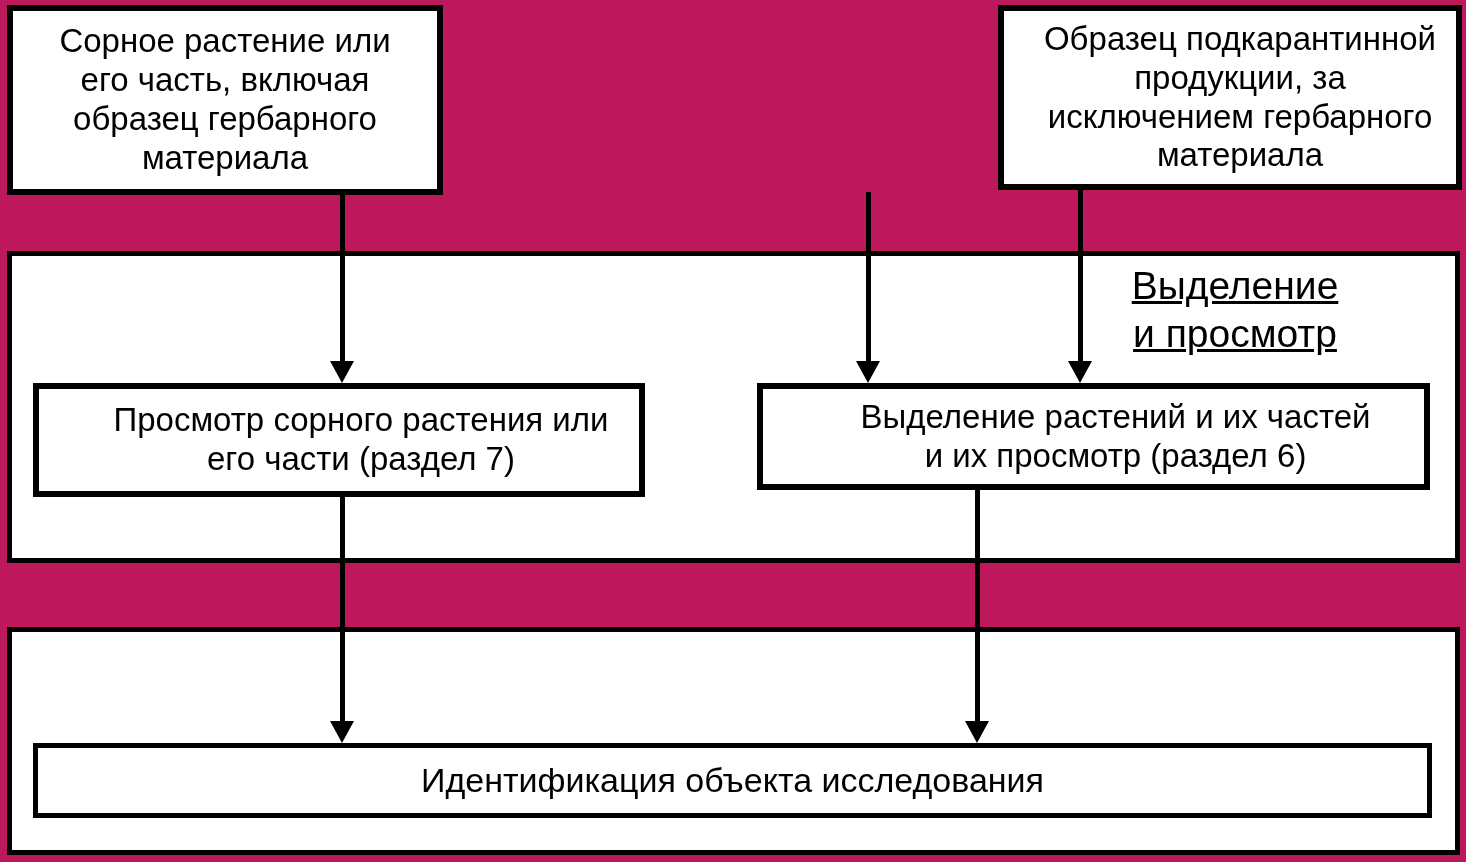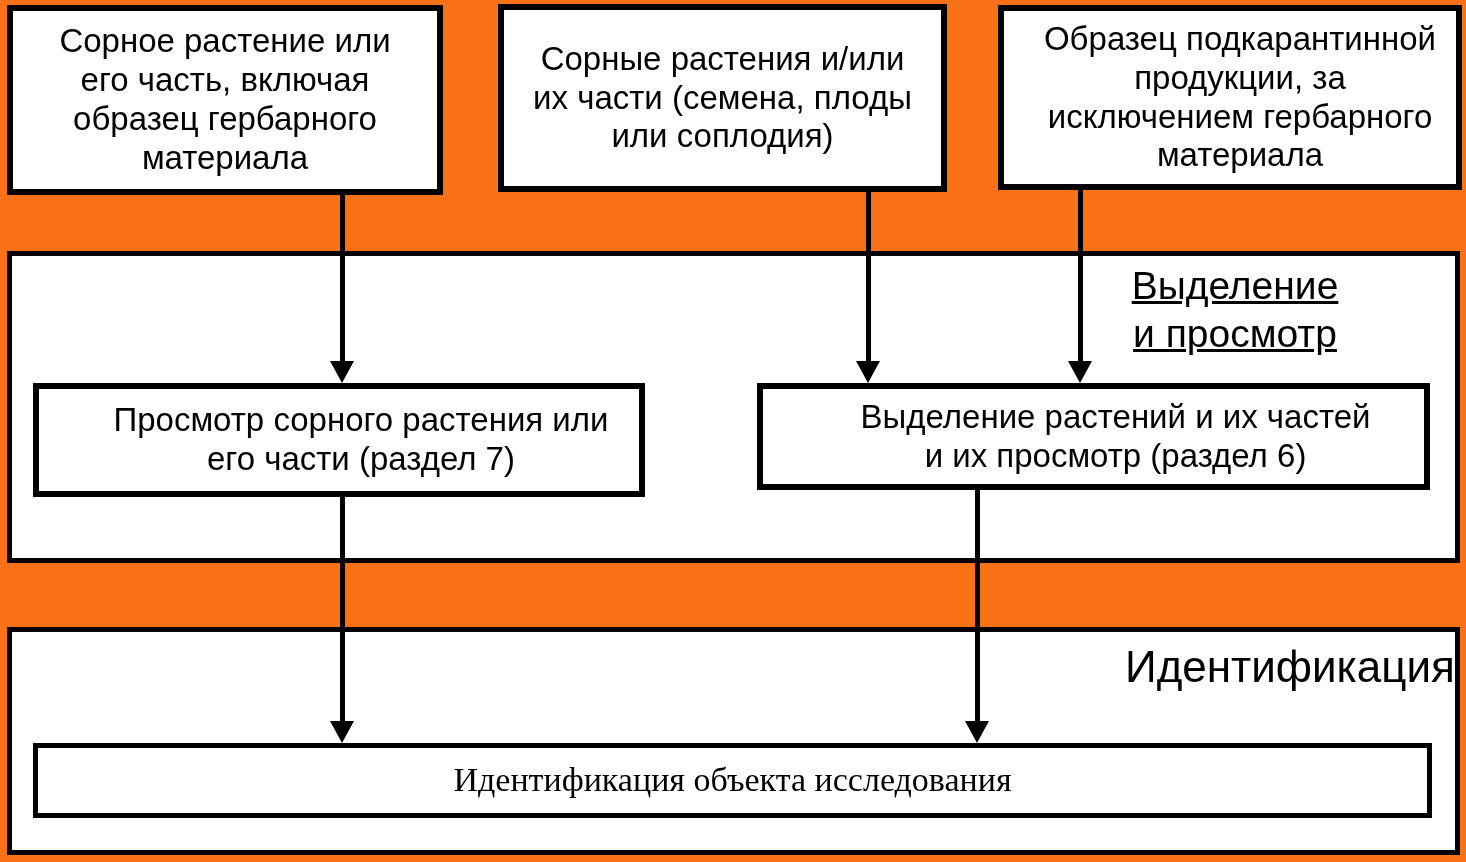--- a/index.html
+++ b/index.html
@@ -4,21 +4,21 @@
 <style>
   html, body {
     margin: 0;
     padding: 0;
     background: #ffffff;
   }
   .canvas {
     position: relative;
     width: 1466px;
     height: 862px;
-    background: #f97316;
+    background: #be185d;
     font-family: "Liberation Sans", sans-serif;
     color: #000000;
   }
   .box {
     position: absolute;
     box-sizing: border-box;
     border: 6px solid #000000;
     background: #ffffff;
     display: flex;
     align-items: center;
@@ -36,21 +36,20 @@
     background: #ffffff;
     z-index: 1;
   }
   .inner-box {
     border-width: 6px;
     z-index: 3;
     padding-left: 44px;
   }
   .thin-box {
     border-width: 5px;
-    font-family: Liberation Serif, serif;
   }
   .section-label {
     position: absolute;
     text-align: center;
     white-space: pre-line;
     line-height: 1.22;
     z-index: 4;
   }
   .extraction-label {
     font-size: 39px;
@@ -78,43 +77,39 @@
 </head>
 <body>
 
 <div class="canvas">
 
   <div class="box" style="left:7px; top:5px; width:436px; height:190px;">Сорное растение или
 его часть, включая
 образец гербарного
 материала</div>
 
-  <div class="box" style="left:498px; top:4px; width:449px; height:188px;">Сорные растения и/или
-их части (семена, плоды
-или соплодия)</div>
 
   <div class="box" style="left:998px; top:5px; width:464px; height:185px;padding-left:20px;">Образец подкарантинной
 продукции, за
 исключением гербарного
 материала</div>
 
   <div class="container" style="left:7px; top:251px; width:1453px; height:312px;"></div>
 
   <div class="section-label extraction-label" style="left:1095px; top:262px; width:280px;">Выделение
 и просмотр</div>
 
   <div class="box inner-box" style="left:33px; top:383px; width:612px; height:114px;">Просмотр сорного растения или
 его части (раздел 7)</div>
 
   <div class="box inner-box" style="left:757px; top:383px; width:673px; height:107px;">Выделение растений и их частей
 и их просмотр (раздел 6)</div>
 
   <div class="container" style="left:7px; top:627px; width:1453px; height:228px;"></div>
 
-  <div class="section-label identification-label" style="left:1125px; top:640px; width:320px;">Идентификация</div>
 
   <div class="box thin-box" style="left:33px; top:743px; width:1399px; height:75px; font-size:34px;">Идентификация объекта исследования</div>
 
   <div class="arrow-line" style="left:340px; top:195px; height:168px;"></div>
   <div class="arrow-head" style="left:330px; top:361px;"></div>
 
   <div class="arrow-line" style="left:866px; top:192px; height:171px;"></div>
   <div class="arrow-head" style="left:856px; top:361px;"></div>
 
   <div class="arrow-line" style="left:1078px; top:190px; height:173px;"></div>

